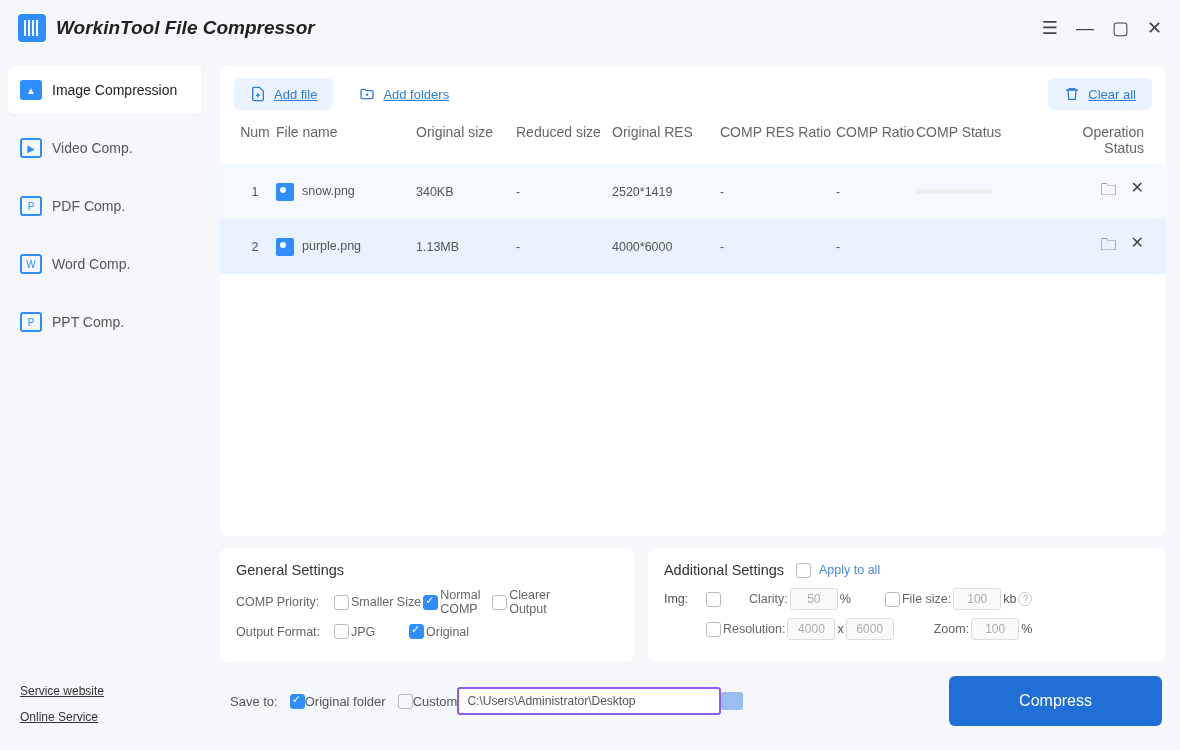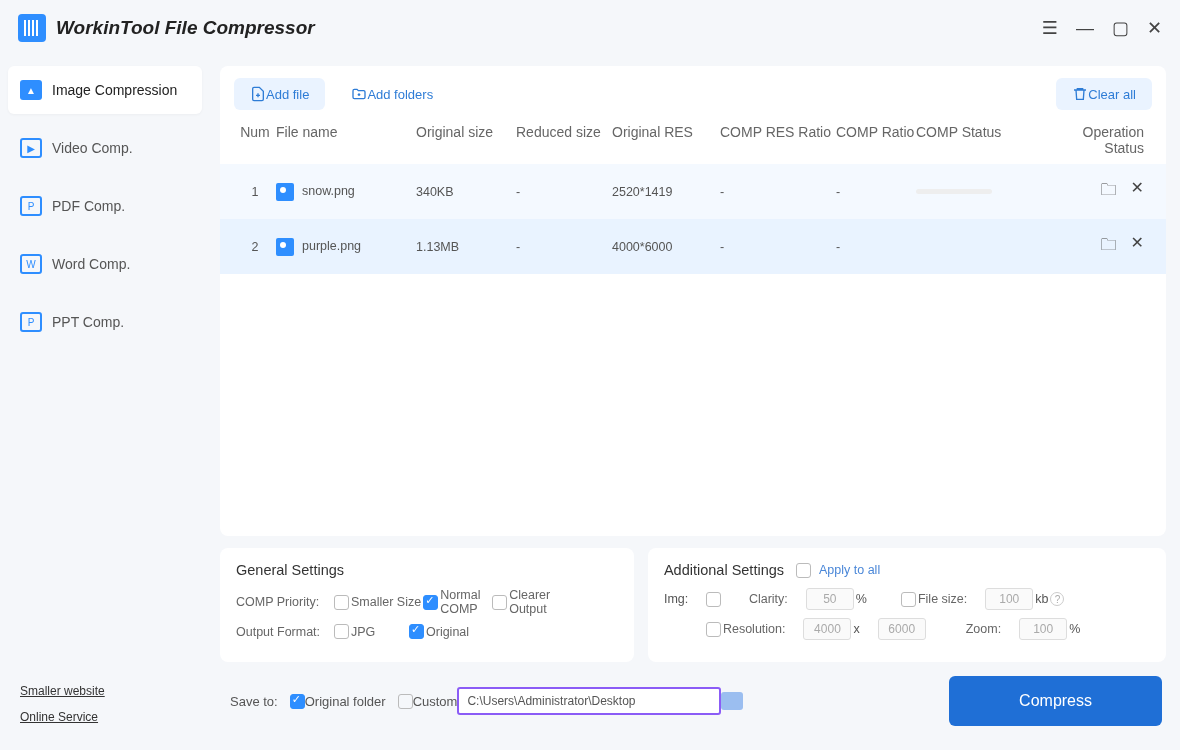--- a/index.html
+++ b/index.html
@@ -18,21 +18,21 @@
 .side-item.active { background: #fff; color: #222; font-weight: 500; box-shadow: 0 1px 3px rgba(0,0,0,0.04); }
 .side-icon { width: 22px; height: 20px; margin-right: 10px; border: 2px solid #2e8eff; border-radius: 3px; position: relative; display:inline-flex;align-items:center;justify-content:center;font-size:10px;color:#2e8eff; }
 .side-icon.active-i { background:#2e8eff; color:#fff; border:none;}
 .side-links { margin-top:auto; padding: 0 12px 16px; }
 .side-link { font-size: 12px; color: #333; text-decoration: underline; display:block; margin-top:12px; cursor:pointer;}
 
 .content { flex: 1; padding: 10px 14px 10px 10px; display:flex; flex-direction:column; }
 .panel { background: #fff; border-radius: 8px; flex:1; display:flex; flex-direction:column; overflow:hidden; }
 
 .toolbar { display:flex; align-items:center; padding: 12px 14px 6px; gap:10px;}
-.btn-pill { display:flex; align-items:center; background:#eaf3ff; border-radius:6px; padding:8px 16px; font-size:13px; color:#2e7cd6; cursor:pointer; }
+.btn-pill { display:flex; align-items:center; gap:8px; background:#eaf3ff; border-radius:6px; padding:8px 16px; font-size:13px; color:#2e7cd6; cursor:pointer;text-decoration:underline; }
 .btn-pill svg{width:16px;height:16px;}
 .spacer{flex:1;}
 
 .table-head { display:flex; padding: 8px 14px; font-size:14px; color:#666; }
 .col-num{width:42px;text-align:center;}
 .col-name{width:140px;}
 .col-osize{width:100px;}
 .col-rsize{width:96px;}
 .col-ores{width:108px;}
 .col-cratio{width:116px;}
@@ -52,21 +52,21 @@
 .settings-row{display:flex;gap:14px;margin-top:12px;}
 .settings-box{background:#fff;border-radius:8px;padding:14px 16px;font-size:13px;color:#555;}
 .sbox-left{flex:1.1;}
 .sbox-right{flex:1.4;}
 .sbox-title{font-size:14.5px;color:#333;margin-bottom:10px;display:flex;align-items:center;gap:12px;}
 .srow{display:flex;align-items:center;gap:2px;margin-bottom:8px;font-size:12.5px;}
 .srow-label{width:96px;color:#666;}
 .chk{width:15px;height:15px;border:1.5px solid #bbb;border-radius:3px;display:inline-block;cursor:pointer;}
 .chk.checked{background:#2e8eff;border-color:#2e8eff;position:relative;}
 .chk.checked::after{content:"✓";color:#fff;font-size:11px;position:absolute;top:-2px;left:1px;}
-.num-input{width:48px;height:22px;border:1px solid #ddd;border-radius:3px;text-align:center;font-size:12px;color:#aaa;background:#fafafa;margin-left:16px;}
+.num-input{width:48px;height:22px;border:1px solid #ddd;border-radius:3px;text-align:center;font-size:12px;color:#aaa;background:#fafafa;}
 .add-label{font-size:12.5px;color:#666;}
 
 .saveto-row{display:flex;align-items:center;padding:14px 4px 14px 10px;font-size:13px;color:#555;}
 .compress-btn{margin-left:auto;background:#1f6fd6;color:#fff;padding:16px 70px;border-radius:6px;font-size:16px;cursor:pointer;}
 .path-input{flex:0 0 264px;height:28px;border:2px solid #8b5cf6;border-radius:3px;padding:0 8px;font-size:12px;color:#555;}
 .folder-icon{width:22px;height:18px;background:#9bbef0;border-radius:3px;cursor:pointer;}
 .apply-all{display:flex;align-items:center;gap:8px;font-size:12.5px;color:#4a87d8;}
 .help-icon{width:14px;height:14px;border:1px solid #ccc;border-radius:50%;font-size:10px;color:#aaa;display:inline-flex;align-items:center;justify-content:center;}
 </style>
 </head>
@@ -99,21 +99,21 @@
     </div>
     <div class="side-item">
       <span class="side-icon">W</span>
       <span>Word Comp.</span>
     </div>
     <div class="side-item">
       <span class="side-icon">P</span>
       <span>PPT Comp.</span>
     </div>
     <div class="side-links">
-      <a class="side-link">Smaller website</a>
+      <a class="side-link">Service website</a>
       <a class="side-link">Online Service</a>
     </div>
   </div>
 
   <div class="content">
     <div class="panel">
       <div class="toolbar">
         <div class="btn-pill">
           <svg viewBox="0 0 24 24" fill="none" stroke="#2e7cd6" stroke-width="2">
               <path d="M14 2H6a2 2 0 0 0-2 2v16a2 2 0 0 0 2 2h12a2 2 0 0 0 2-2V8z"></path>

